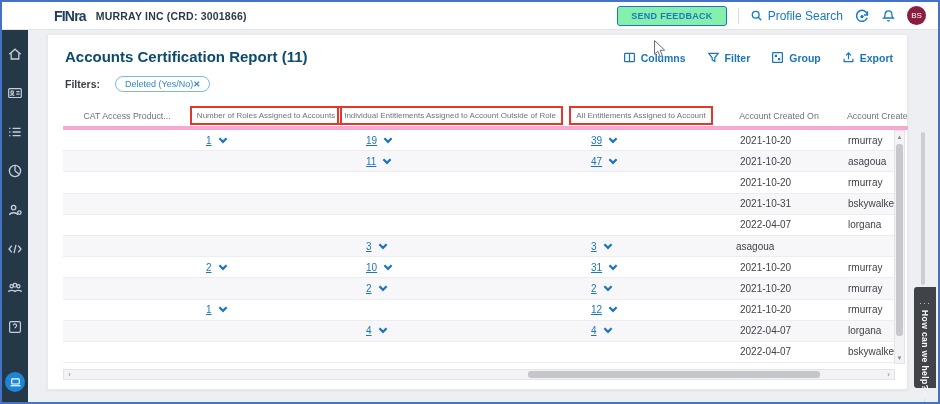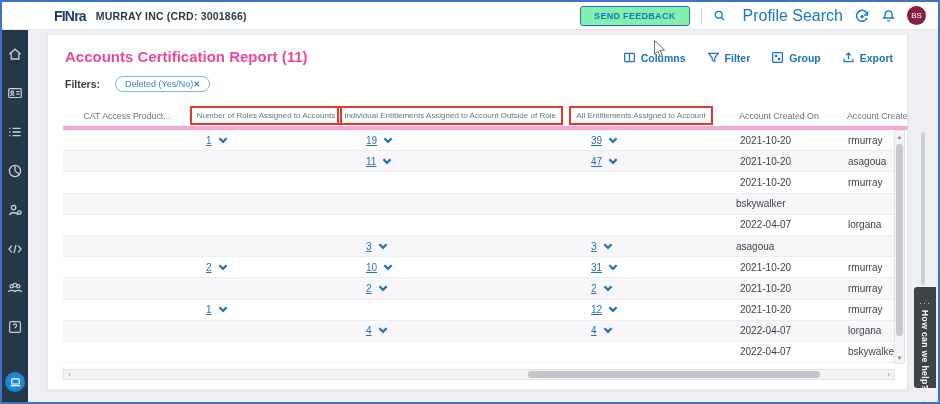--- a/index.html
+++ b/index.html
@@ -11,22 +11,22 @@
   .topbar { position:absolute; left:0; top:0; right:0; height:28px; background:#fff;
             border-bottom:1px solid #e4e5e9; display:flex; align-items:center; z-index:6;padding-left:43px; }
   .logo { font-size:14px; font-weight:bold; color:#1f3c64; letter-spacing:-0.8px;
           margin:0 10px 0 9px; }
   .org { font-size:10.5px; font-weight:bold; color:#2b3a4a; letter-spacing:0.2px; }
   .top-right { margin-left:auto; display:flex; align-items:center; gap:11px; padding-right:12px; }
   .feedback-btn { font-family:inherit; font-size:9px; font-weight:bold; color:#1779c4;
                   background:#86efac; border:1px solid #1779c4; border-radius:3px;
                   padding:4px 13px; letter-spacing:0.3px; cursor:pointer; }
   .tb-divider { width:1px; height:16px; background:#d9dbdf; }
-  .profile-search { display:flex; align-items:center; gap:17px; color:#1779c4;
-                    font-size:16px; cursor:pointer; }
+  .profile-search { display:flex; align-items:center; gap:5px; color:#1779c4;
+                    font-size:12px; cursor:pointer; }
   .top-ic { color:#1779c4; display:flex; align-items:center; cursor:pointer; }
   .avatar { width:19px; height:19px; border-radius:50%; background:#8a1e41; color:#fff;
             font-size:8px; font-weight:normal; display:flex; align-items:center;
             justify-content:center; cursor:pointer; }
 
   
   .sidebar { position:absolute; left:0; top:28px; width:26px; bottom:0; background:#253847;
              display:flex; flex-direction:column; align-items:center; padding-top:16px;
              gap:23px; z-index:5; }
   .sb-item { color:#c7cfd8; display:flex; align-items:center; justify-content:center;
@@ -34,21 +34,21 @@
   .sb-bottom { position:absolute; bottom:10px; left:3px; width:20px; height:20px;
                border-radius:50%; background:#1b86d8; color:#fff; display:flex;
                align-items:center; justify-content:center; cursor:pointer; }
 
   
   .content { position:absolute; left:26px; top:28px; right:0; bottom:0; background:#edeff3; }
   .card { position:absolute; left:19px; top:4px; width:861px; height:356px; background:#fff;
           border:1px solid #e7e8ec; box-shadow:0 1px 3px rgba(40,50,70,.06); }
   .card-head { display:flex; justify-content:space-between; align-items:flex-end;
                padding:13px 14px 0 17px; }
-  .report-title { font-size:15px; font-weight:bold; color:#ec4899; }
+  .report-title { font-size:15px; font-weight:bold; color:#0c4a6e; }
   .toolbar { display:flex; gap:21px; align-items:center; padding-bottom:1px; }
   .tb-btn { display:flex; gap:5px; align-items:center; color:#1b75bc; font-size:10.5px;
             font-weight:bold; cursor:pointer; }
   .filters-row { display:flex; align-items:center; gap:15px; padding:11px 0 0 17px; }
   .filters-label { font-size:10.5px; font-weight:bold; color:#3a3e44; }
   .chip { display:flex; align-items:center; border:1px solid #7db9e0; color:#2d87c8;
           border-radius:10px; font-size:9px; padding:2px 9px; cursor:pointer; }
   .chip-x::before { content:"\2715"; font-size:8.5px; font-weight:bold; }
 
   
@@ -351,20 +351,21 @@
                 <div class="td c3"></div>
                 <div class="td c4"></div>
                 <div class="td c5">2021-10-20</div>
                 <div class="td c6">rmurray</div>
               </div>
               <div class="tr even">
                 <div class="td c1"></div>
                 <div class="td c2"></div>
                 <div class="td c3"></div>
                 <div class="td c4"></div>
+                <div class="td c5">2021-10-31</div>
                 <div class="td c6">bskywalker</div>
               </div>
               <div class="tr odd">
                 <div class="td c1"></div>
                 <div class="td c2"></div>
                 <div class="td c3"></div>
                 <div class="td c4"></div>
                 <div class="td c5">2022-04-07</div>
                 <div class="td c6">lorgana</div>
               </div>

